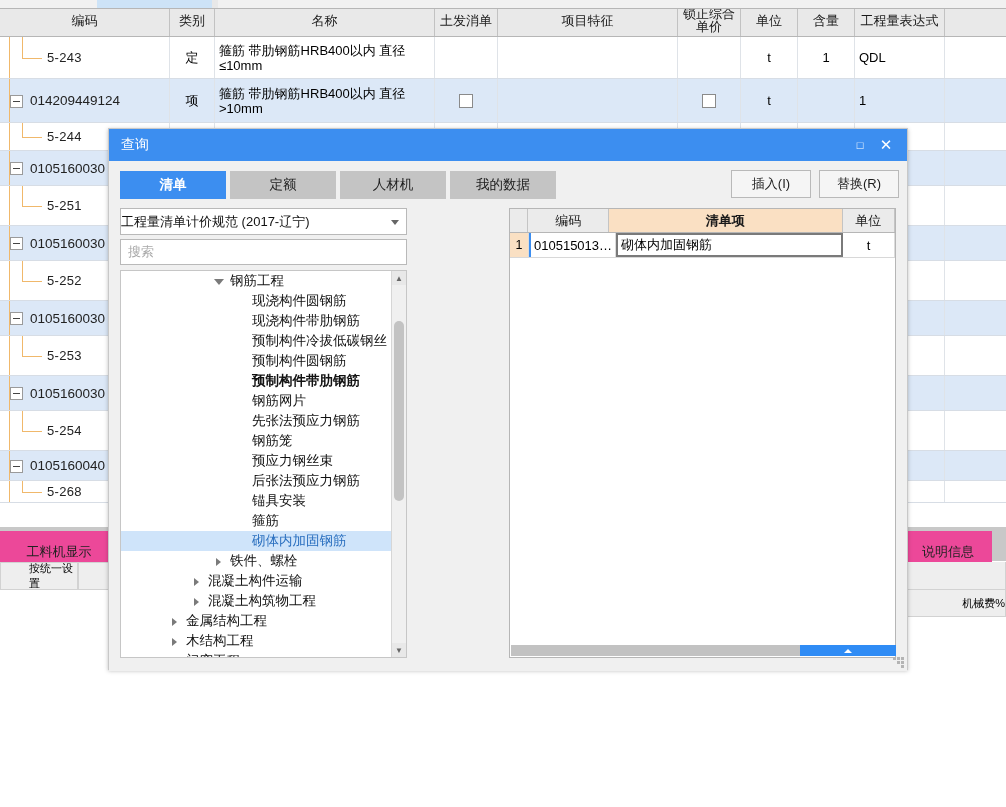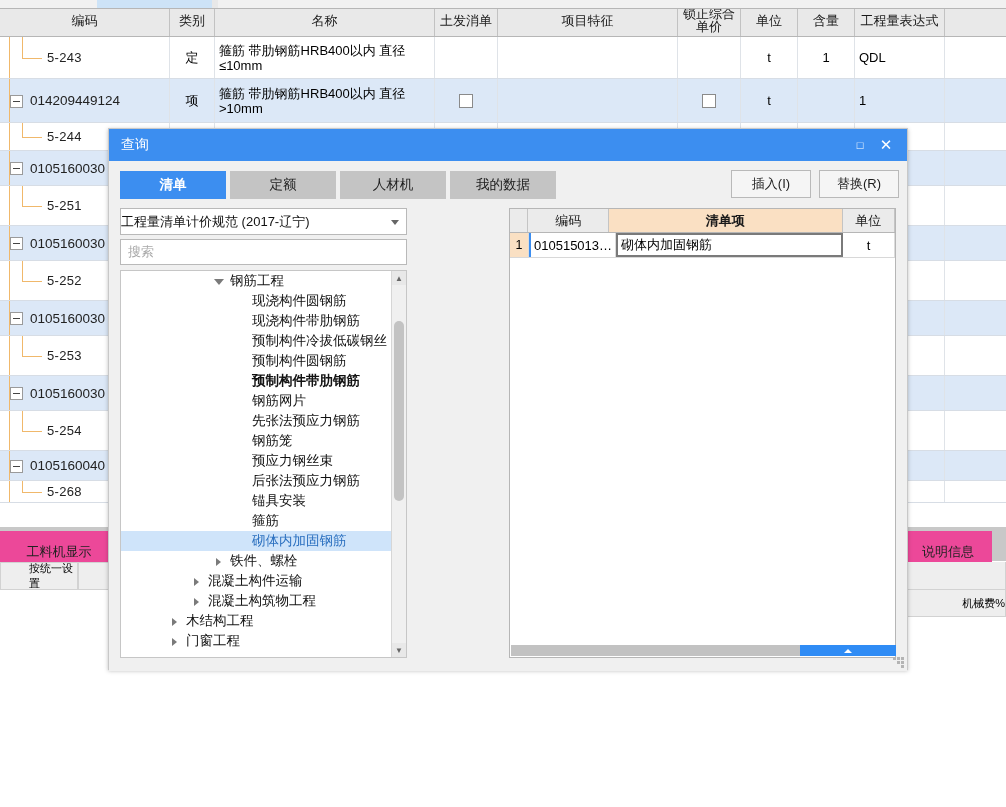--- a/index.html
+++ b/index.html
@@ -750,20 +750,25 @@
               <span style="margin-left: 6px;">混凝土构件运输</span>
             </div>
             <div class="titem">
               <span style="width: 42px; flex: 0 0 auto;"></span>
               <span class="tarrow closed"></span>
               <span style="margin-left: 6px;">混凝土构筑物工程</span>
             </div>
             <div class="titem">
               <span style="width: 20px; flex: 0 0 auto;"></span>
               <span class="tarrow closed"></span>
+              <span style="margin-left: 6px;">金属结构工程</span>
+            </div>
+            <div class="titem">
+              <span style="width: 20px; flex: 0 0 auto;"></span>
+              <span class="tarrow closed"></span>
               <span style="margin-left: 6px;">木结构工程</span>
             </div>
             <div class="titem">
               <span style="width: 20px; flex: 0 0 auto;"></span>
               <span class="tarrow closed"></span>
               <span style="margin-left: 6px;">门窗工程</span>
             </div>
           </div>
         <div class="tsb">
           <div class="arrow top">▲</div>

